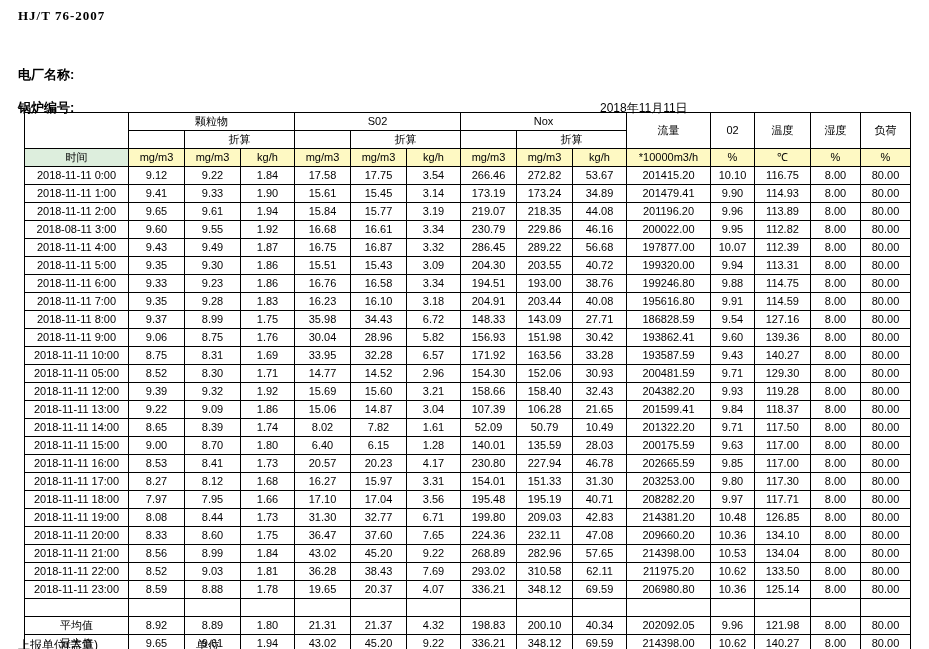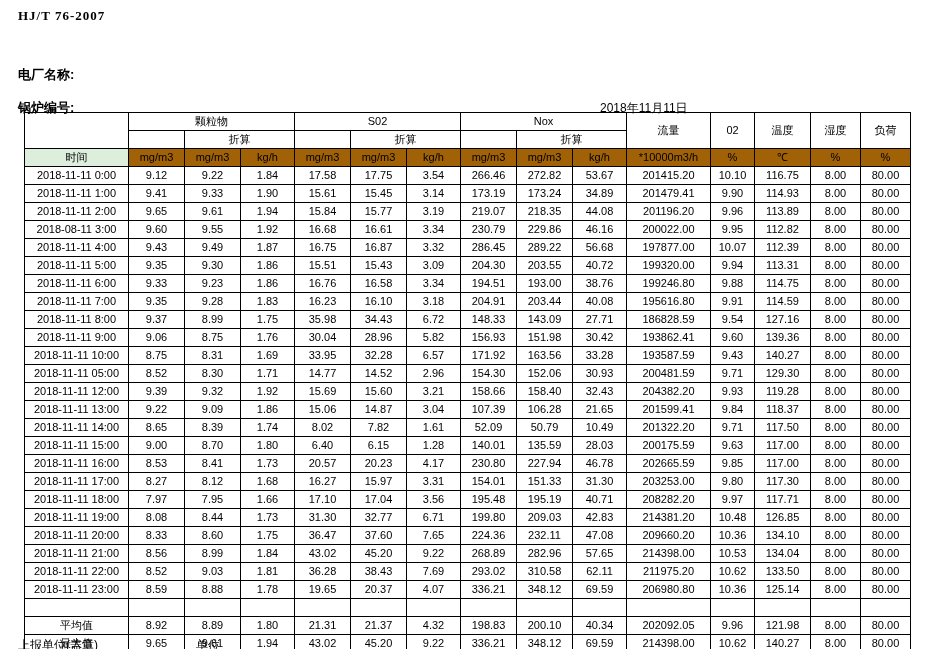--- a/index.html
+++ b/index.html
@@ -28,21 +28,21 @@
     padding:0 2px;
     text-align:center;
     vertical-align:middle;
     height:17px;
     line-height:15px;
     font-weight:normal;
     white-space:nowrap;
     overflow:hidden;
   }
   .hdr-group{height:18px;margin-left:48px;}
-  .hdr-unit{background:#a16207;height:17px;}
+  .hdr-unit{background:#fef9c3;height:17px;}
   .hdr-time{background:#ddeedd;}
   td.time-cell{text-align:center;}
   td.num{text-align:center;}
   .blank-row td{height:12px;border-left:1px solid #000;border-right:1px solid #000;border-top:1px solid #000;border-bottom:1px solid #000;}
   .sum-label{text-align:center;}
   .footer1{position:absolute;left:18px;top:617px;font-size:12px;}
   .footer2{position:absolute;left:18px;top:637px;font-size:12px;}
   .footer3{position:absolute;left:196px;top:637px;font-size:12px;}
 </style>
 </head>

